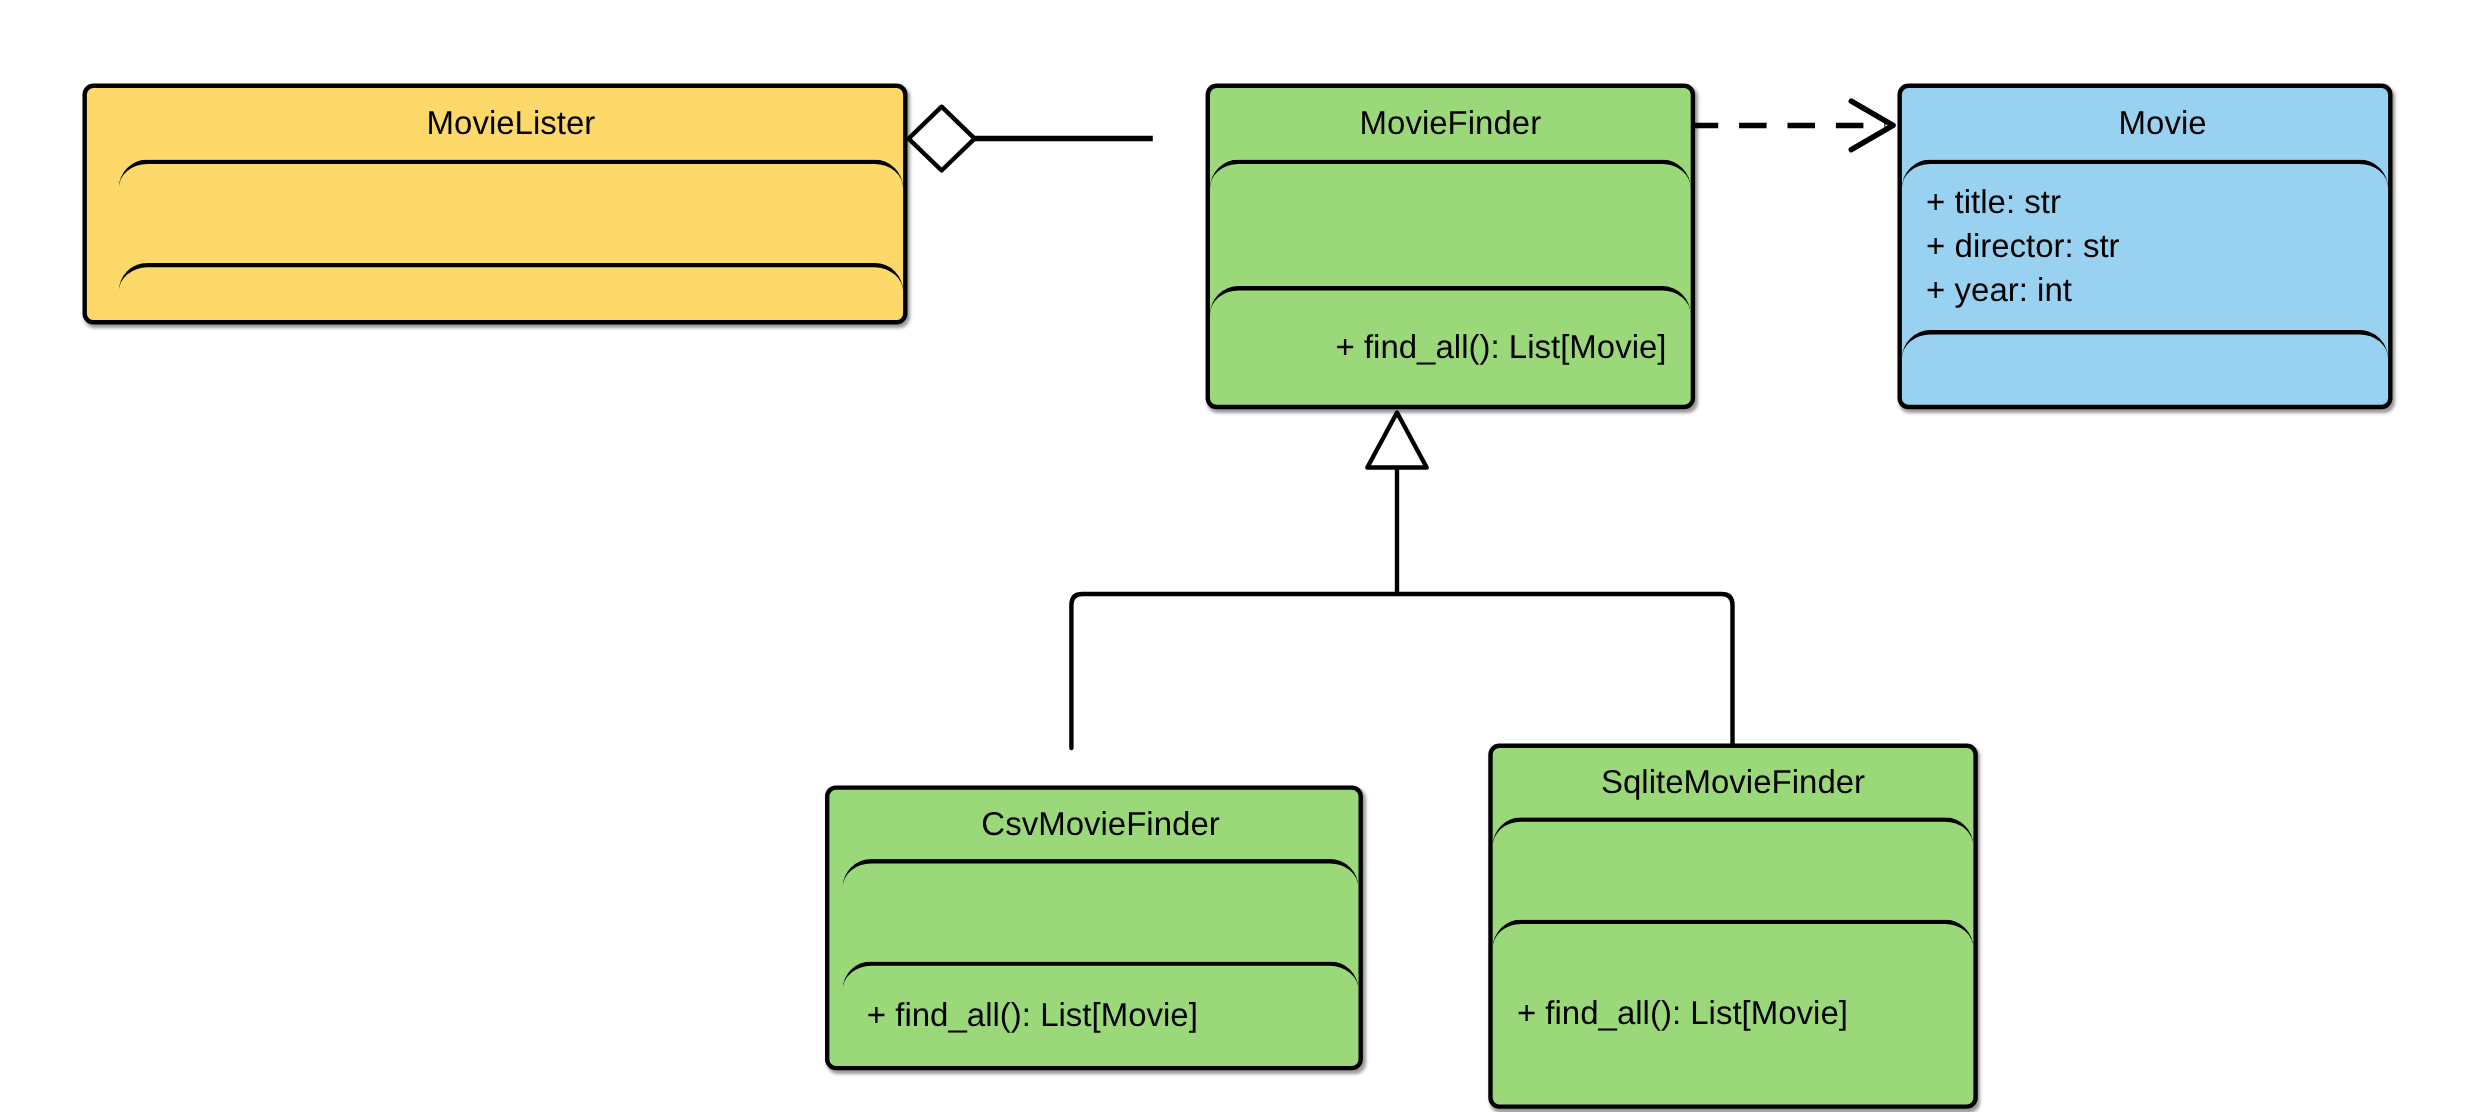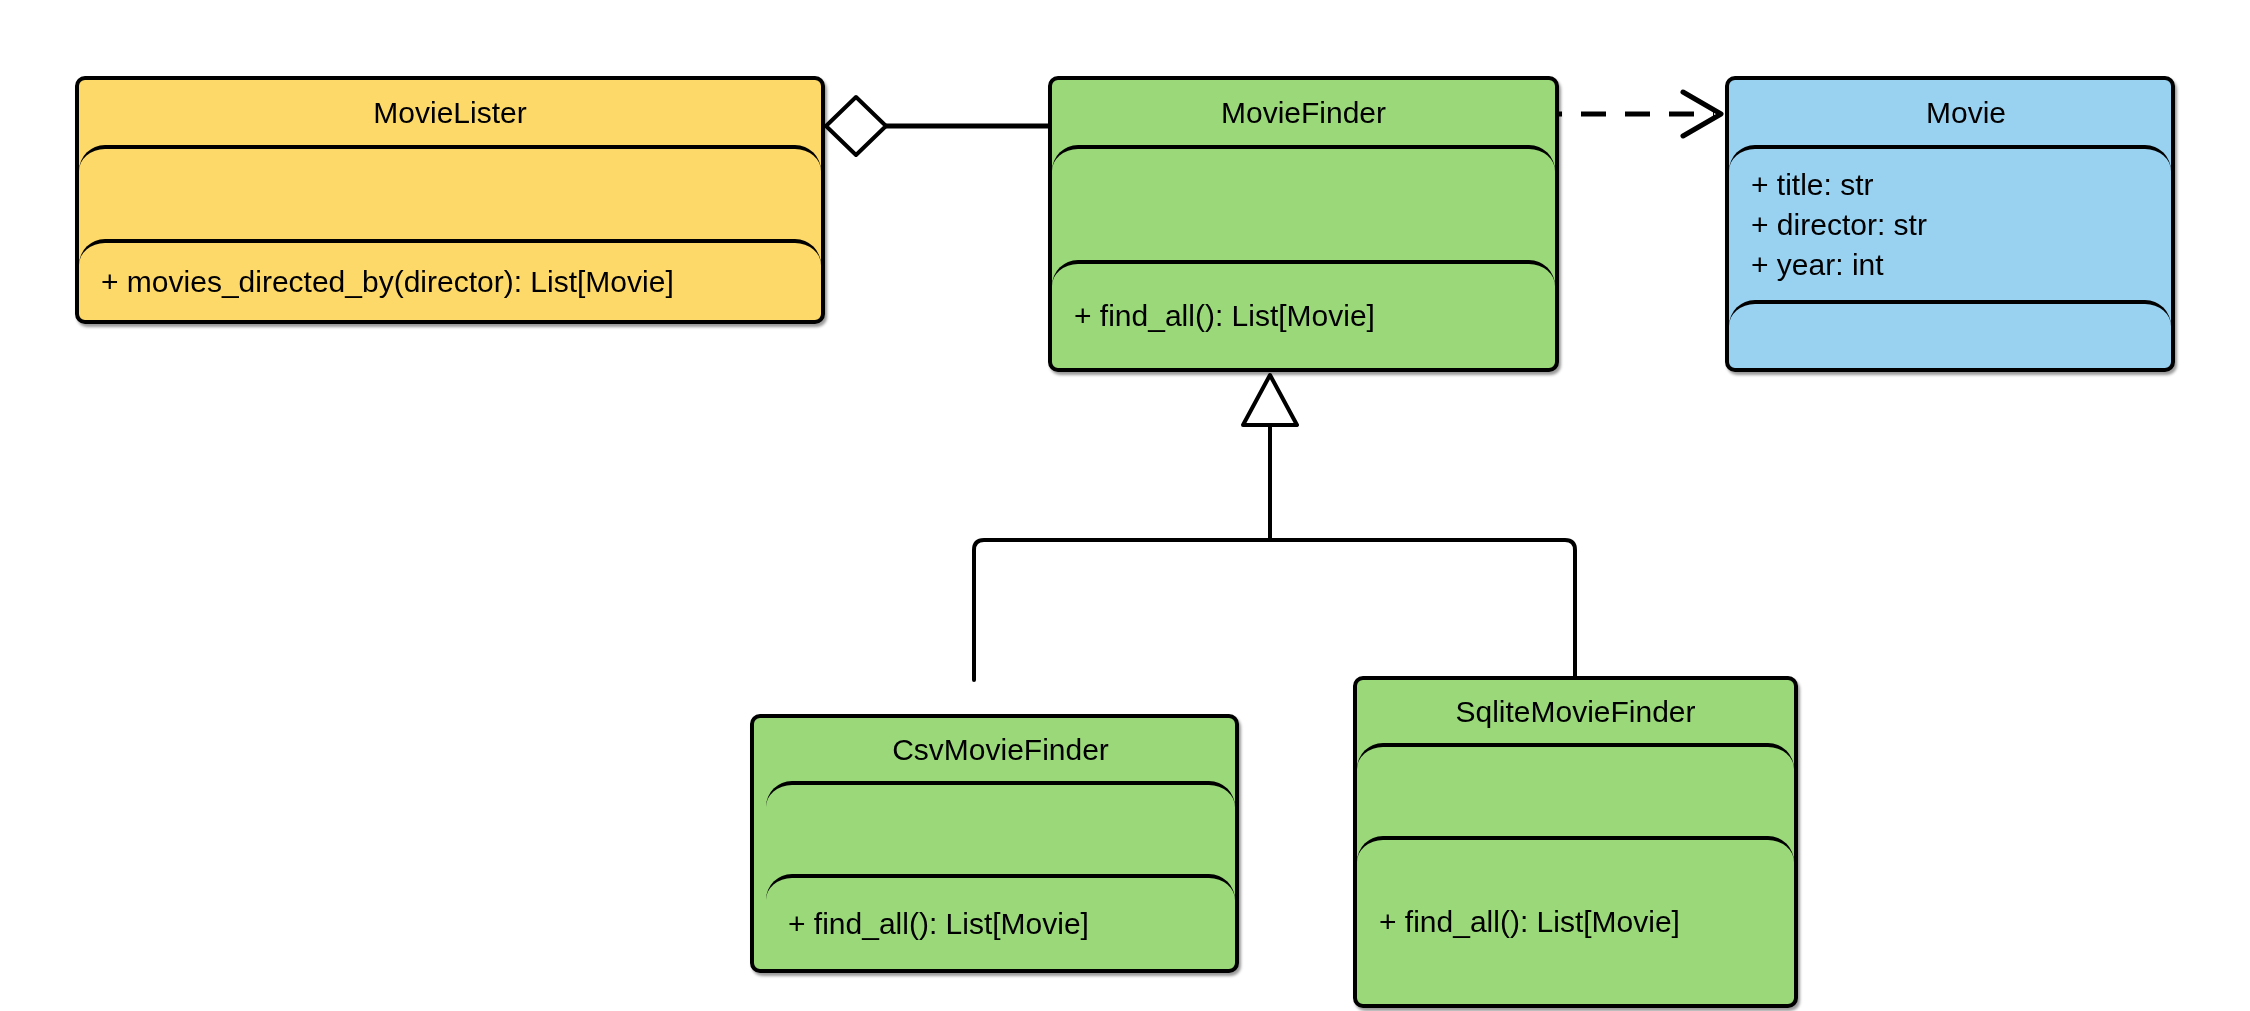--- a/index.html
+++ b/index.html
@@ -55,24 +55,24 @@
     border-radius: 26px;
   }
   .uml-class .compartment.grow {
     flex: 1 1 auto;
   }
   .member {
     white-space: nowrap;
     line-height: 40px;
   }
   
-  #box-movielister   { left: 75px;   top: 76px;  width: 750px; height: 248px; }
+  #box-movielister   { left: 75px;   top: 76px;  width: 750px; height: 219px; padding-left: 29px; }
   #box-movielister   .head { height: 65px; }
   #box-movielister   .attrs { height: 94px; }
-  #box-moviefinder   { left: 1048px; top: 76px;  width: 511px; height: 296px; }
+  #box-moviefinder   { left: 1096px; top: 76px;  width: 445px; height: 296px; text-align: right; }
   #box-moviefinder   .head { height: 65px; }
   #box-moviefinder   .attrs { height: 115px; }
   #box-movie         { left: 1725px; top: 76px;  width: 450px; height: 296px; }
   #box-movie         .head { height: 65px; padding-left: 32px; }
   #box-movie         .attrs { height: 155px; }
   #box-csvfinder     { left: 750px;  top: 714px; width: 489px; height: 259px; padding-left: 12px; }
   #box-csvfinder     .head { height: 63px; }
   #box-csvfinder     .attrs { height: 93px; }
   #box-sqlitefinder  { left: 1353px; top: 676px; width: 445px; height: 332px; }
   #box-sqlitefinder  .head { height: 63px; }
@@ -100,21 +100,20 @@
       <path d="M 1270 540 L 984 540 Q 974 540 974 550 L 974 680" fill="none" stroke="#000000" stroke-width="4" stroke-linecap="round"></path>
       <path d="M 1270 540 L 1565 540 Q 1575 540 1575 550 L 1575 680" fill="none" stroke="#000000" stroke-width="4" stroke-linecap="round"></path>
       <polygon points="1270,375 1297,425 1243,425" fill="#ffffff" stroke="#000000" stroke-width="4" stroke-linejoin="round"></polygon>
     </g>
   </svg>
 
   <div class="uml-class" id="box-movielister" style="background-color: rgb(252, 217, 104);">
     <div class="head">MovieLister</div>
     <div class="compartment attrs"></div>
     <div class="compartment grow">
-      <div class="member">+ movies_directed_by(director): List[Movie]</div>
     </div>
   </div>
 
   <div class="uml-class" id="box-moviefinder" style="background-color: rgb(154, 216, 122);">
     <div class="head">MovieFinder</div>
     <div class="compartment attrs"></div>
     <div class="compartment grow">
       <div class="member">+ find_all(): List[Movie]</div>
     </div>
   </div>

